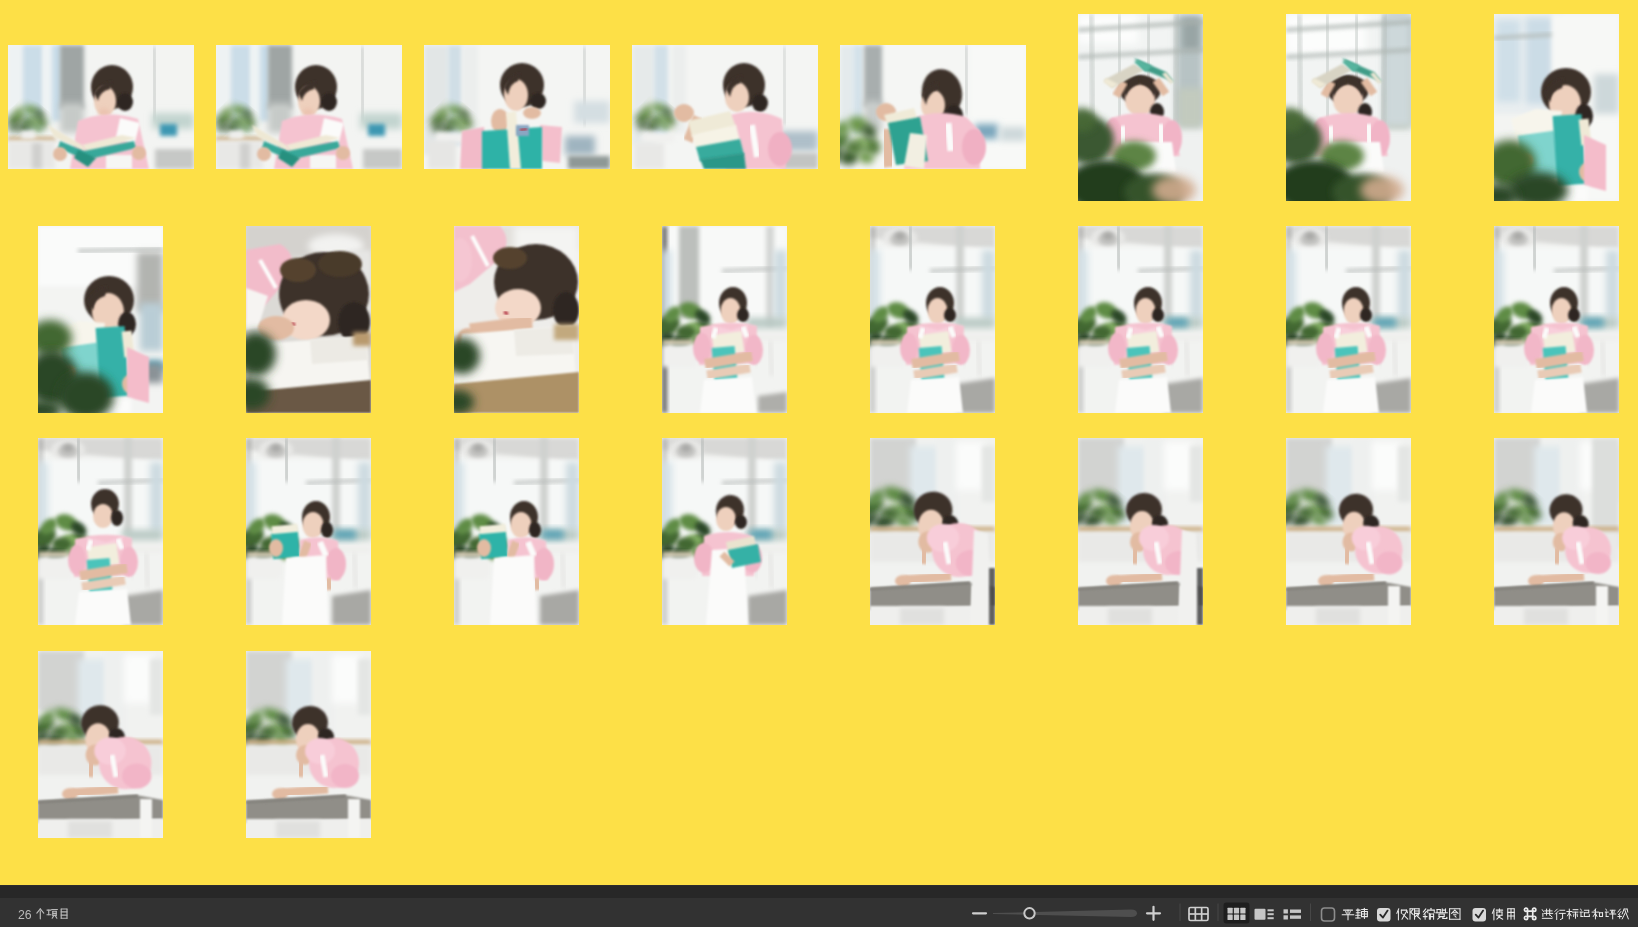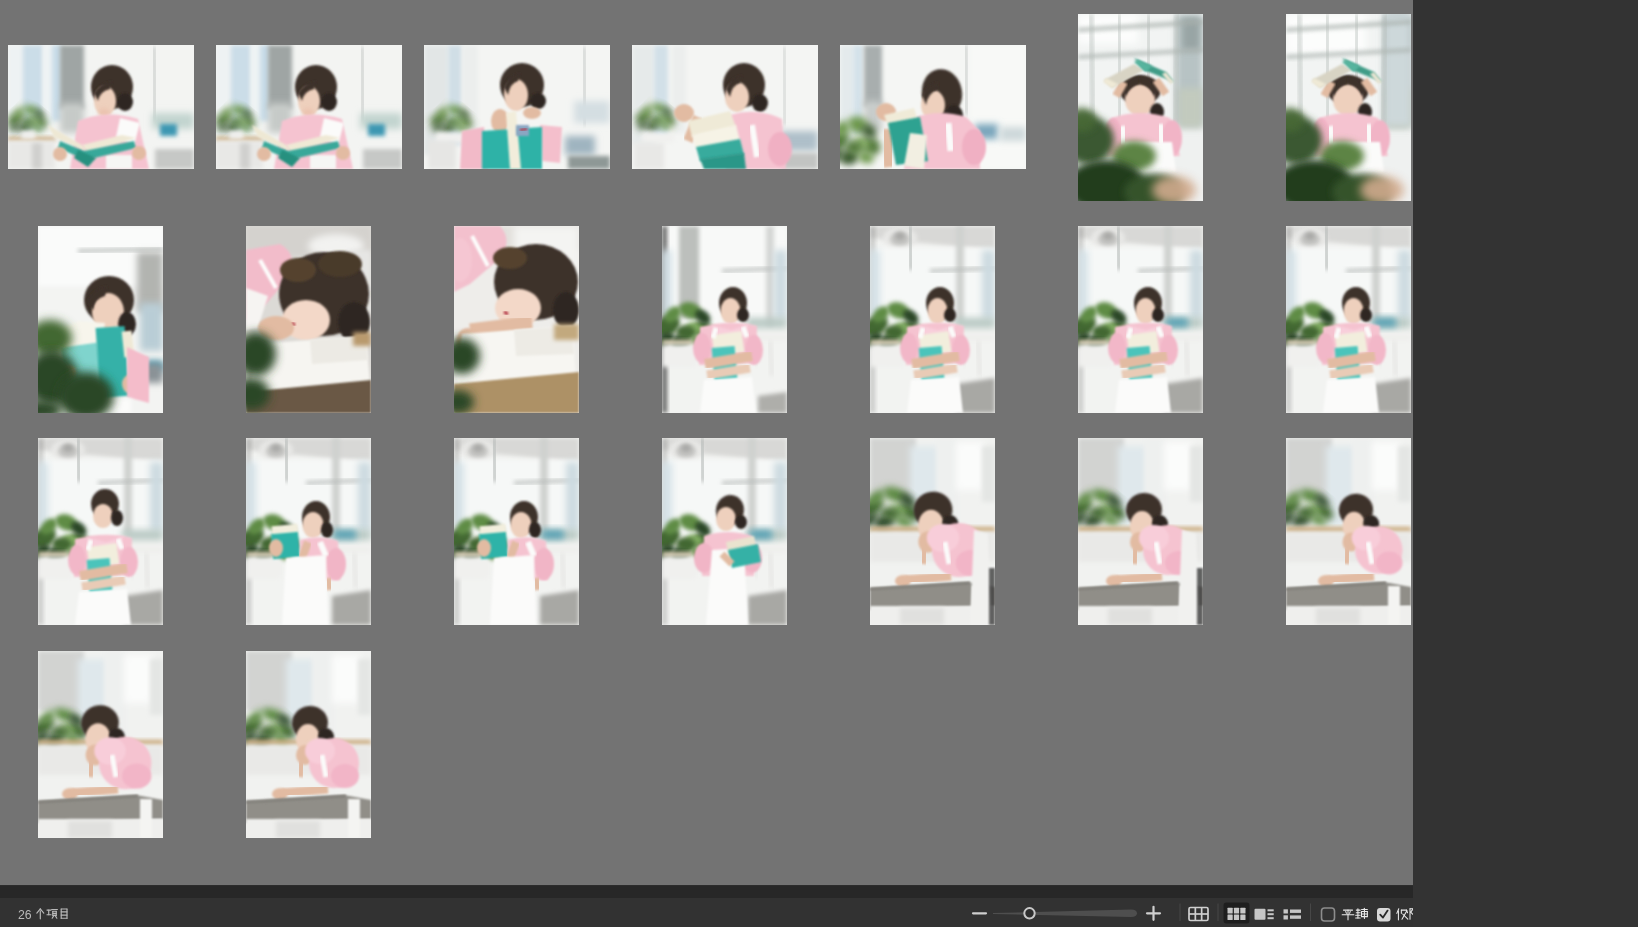--- a/index.html
+++ b/index.html
@@ -1,15 +1,15 @@
 <!DOCTYPE html>
 <html><head><meta charset="utf-8">
 <style>
 html,body{margin:0;padding:0;background:#333333;}
-#page{position:relative;width:1413px;height:927px;background:#737373;overflow:hidden;font-family:"Liberation Sans",sans-serif;}
+#page{position:relative;width:1638px;height:927px;background:#fde047;overflow:hidden;font-family:"Liberation Sans",sans-serif;}
 .th{position:absolute;display:block;}
 #strip{position:absolute;left:0;top:885px;width:1638px;height:13px;background:#272727;border-top:1px solid #2c2c2c;}
 #bar{position:absolute;left:0;top:898px;width:1638px;height:29px;background:#323232;}
 #ui{position:absolute;left:0;top:0;width:1638px;height:927px;}
 </style></head>
 <body>
 <div id="page">
 <svg width="0" height="0" style="position:absolute">
       <defs>
 <filter id="b1" x="-40%" y="-40%" width="180%" height="180%">

